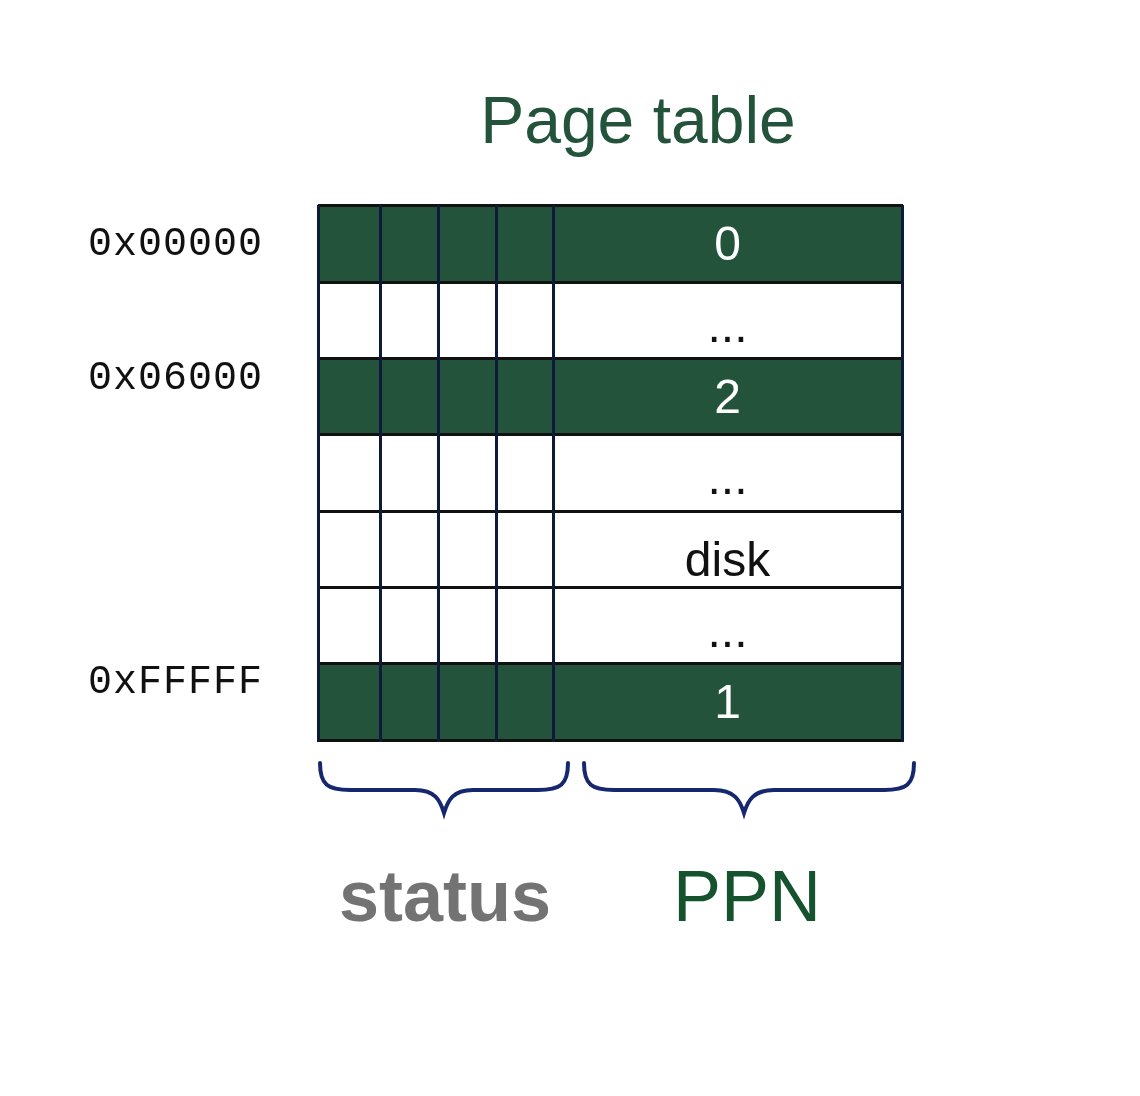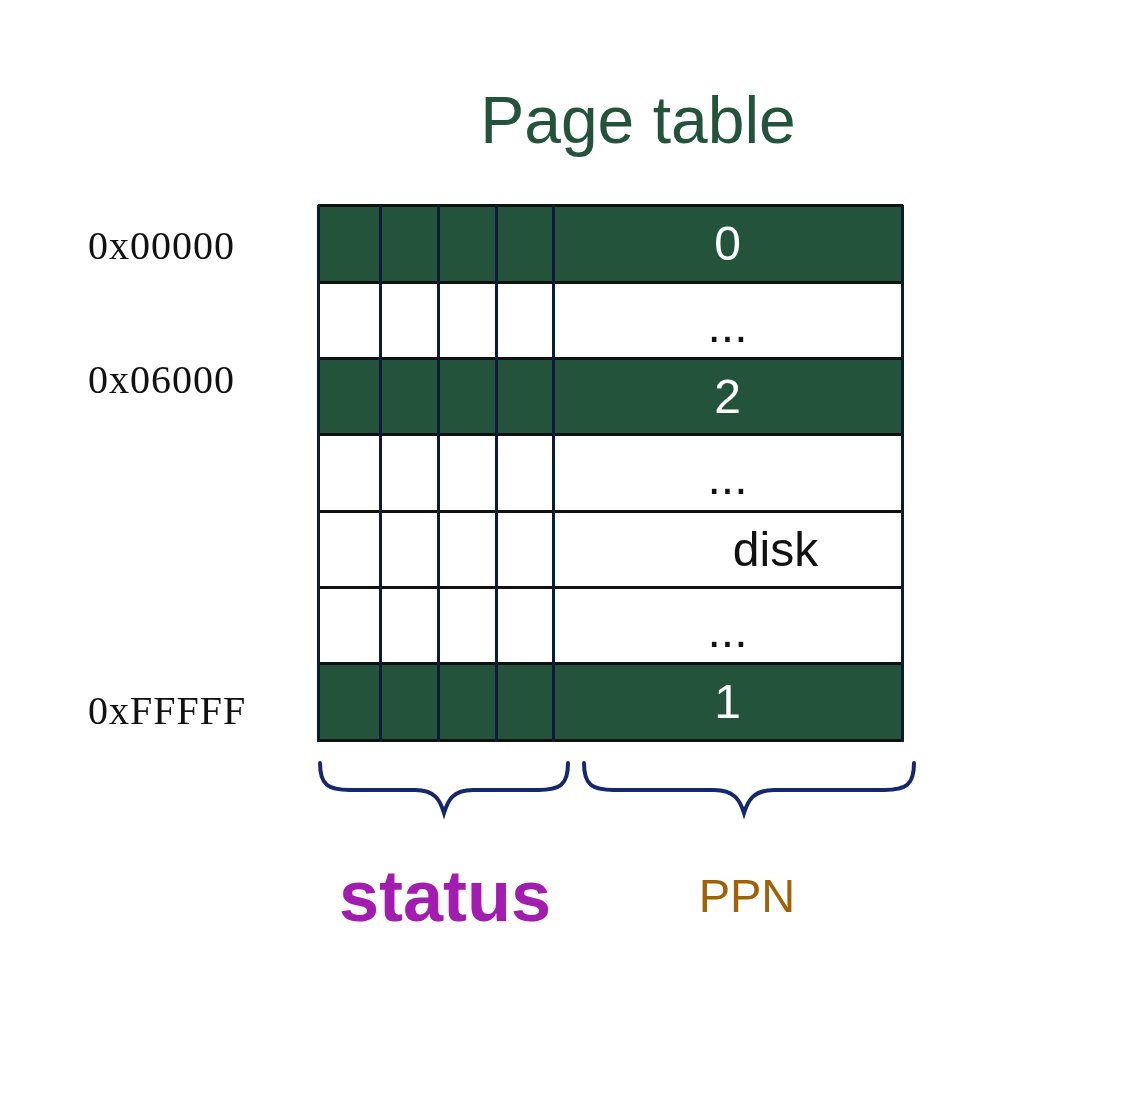--- a/index.html
+++ b/index.html
@@ -1,54 +1,54 @@
 <!DOCTYPE html>
 <html><head>
 <meta charset="utf-8">
 <style>
   html, body { margin:0; padding:0; background:#ffffff; }
   body { width:1140px; height:1096px; position:relative; overflow:hidden; font-family:"Liberation Sans", sans-serif; }
   .title { position:absolute; left:0; width:1276px; top:82px; text-align:center; font-size:66px; color:#23543b; }
-  .addr { position:absolute; left:88px; font-family:Liberation Serif, serif; font-size:40px; color:#111; letter-spacing:1px; }
+  .addr { position:absolute; left:88px; font-family:Liberation Mono, monospace; font-size:40px; color:#111; letter-spacing:1px; }
   .table { position:absolute; left:318px; top:205px; width:584px; height:535px; }
   .row { position:absolute; left:0; width:584px; box-sizing:border-box; }
   .row.dark { background:#23543b; }
   .row.light { background:#ffffff; }
   .cell-text { position:absolute; left:235px; right:0; top:0; bottom:0; display:flex; align-items:center; justify-content:center; font-size:48px; }
   .dark .cell-text { color:#ffffff; }
   .light .cell-text { color:#111; }
   .hline { position:absolute; left:0; width:585px; height:3px; background:#111; }
   .vline { position:absolute; top:0; width:3px; height:537px; background:#0d1a3a; }
   .brace { position:absolute; }
-  .label-status { position:absolute; left:318px; width:254px; top:850px; text-align:center; font-weight:bold; font-size:72px; line-height:92px; color:#a21caf; }
-  .label-ppn { position:absolute; left:640px; width:214px; top:850px; text-align:center; font-size:47px; line-height:92px; color:#a16207; }
+  .label-status { position:absolute; left:318px; width:254px; top:850px; text-align:center; font-weight:bold; font-size:72px; line-height:92px; color:#737373; }
+  .label-ppn { position:absolute; left:640px; width:214px; top:850px; text-align:center; font-size:72px; line-height:92px; color:#14532d; }
 </style>
 </head>
 <body>
 
 <div class="title">Page table</div>
 
 <div class="addr" style="top:222px;">0x00000</div>
 <div class="addr" style="top:356px;">0x06000</div>
-<div class="addr" style="top:687px;">0xFFFFF</div>
+<div class="addr" style="top:660px;">0xFFFFF</div>
 
 <div class="table">
   <div class="row dark" style="top:0;height:77px;">
     <div class="cell-text">0</div>
   </div>
   <div class="row light" style="top:77px;height:76px;">
     <div class="cell-text" style="padding-top:10px;">...</div>
   </div>
   <div class="row dark" style="top:153px;height:76px;">
     <div class="cell-text">2</div>
   </div>
   <div class="row light" style="top:229px;height:77px;">
     <div class="cell-text" style="padding-top:10px;">...</div>
   </div>
-  <div class="row light" style="top:306px;height:76px;margin-left:48px;">
+  <div class="row light" style="top:316px;height:76px;">
     <div class="cell-text">disk</div>
   </div>
   <div class="row light" style="top:382px;height:76px;">
     <div class="cell-text" style="padding-top:10px;">...</div>
   </div>
   <div class="row dark" style="top:458px;height:77px;">
     <div class="cell-text">1</div>
   </div>
 
   <div class="hline" style="top:-1px;"></div>

